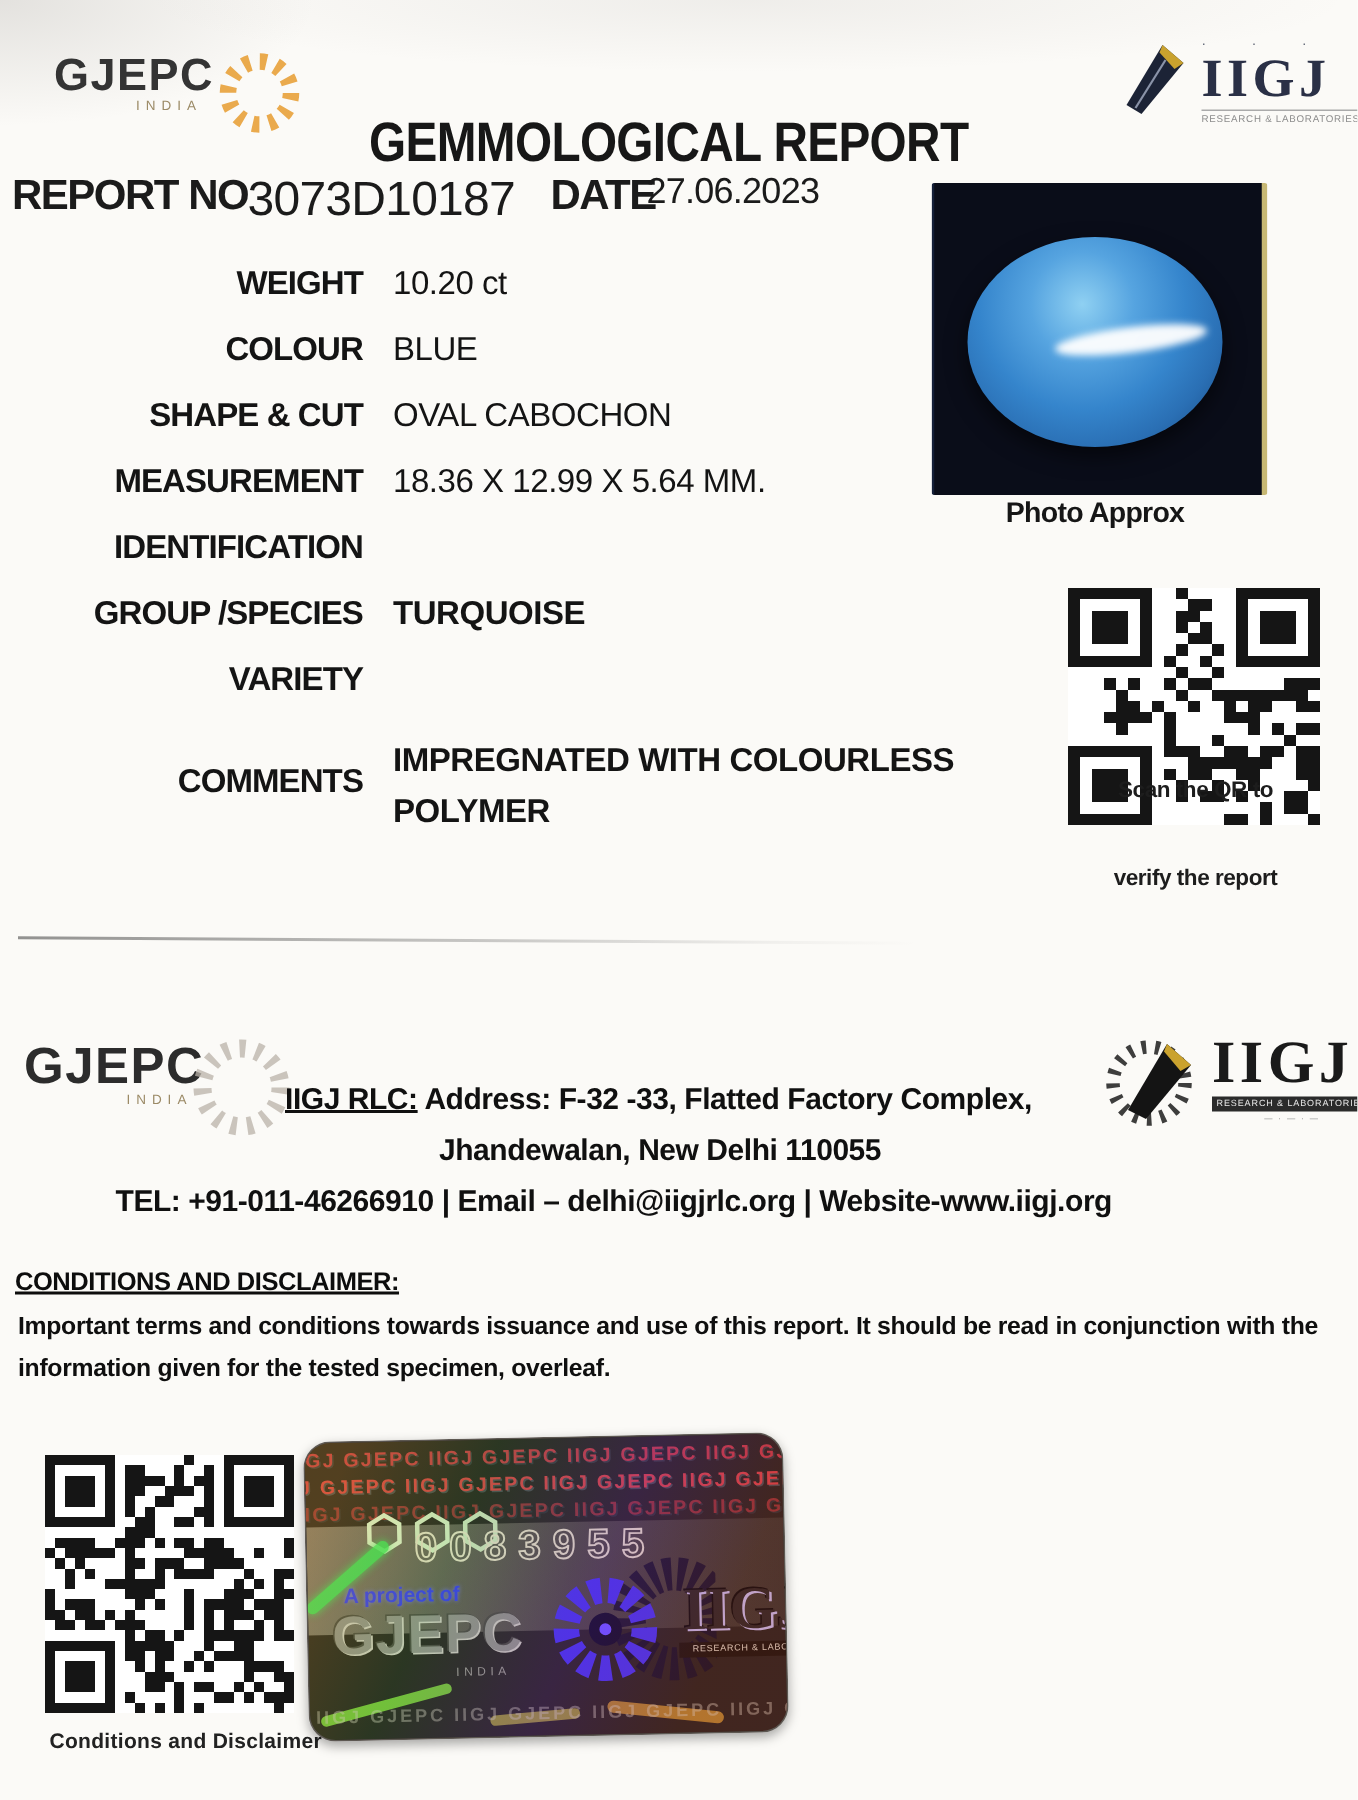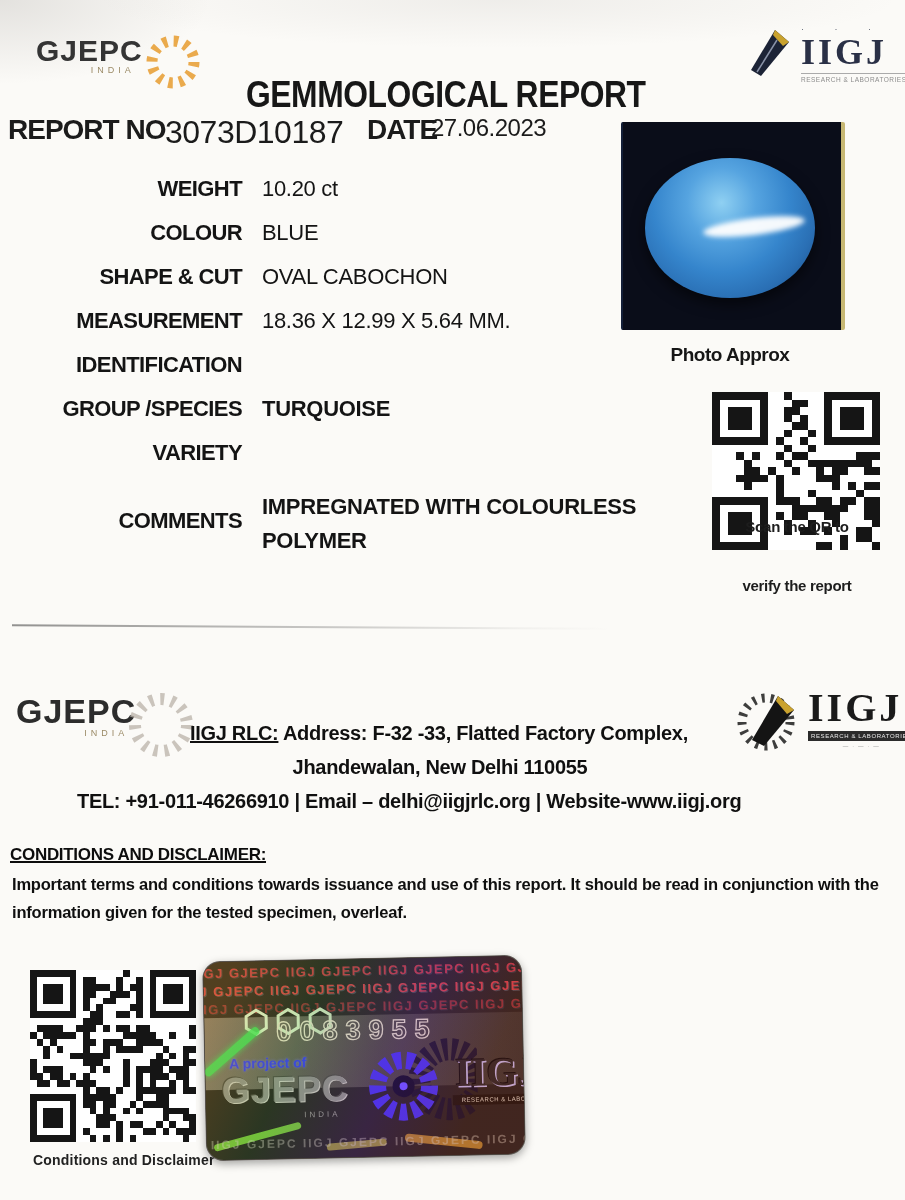--- a/index.html
+++ b/index.html
@@ -34,21 +34,21 @@
   }
   .gem{
     position:absolute;left:22px;top:36px;width:170px;height:140px;border-radius:50%;
     background:radial-gradient(ellipse at 45% 32%, #8fd0f2 0%, #56a4e0 26%, #3585cc 52%, #2a6fb4 72%, #1d548f 90%, #163f6d 100%);
     box-shadow:0 6px 14px rgba(0,0,0,.55);
   }
   .gem-highlight{
     position:absolute;left:58px;top:60px;width:102px;height:17px;border-radius:50%;
     background:#fff;filter:blur(2.5px);transform:rotate(-7deg);opacity:.95;
   }
-  .photo-caption{left:621px;top:332px;width:218px;text-align:center;font-size:19px;font-weight:700;letter-spacing:-.5px;color:#161616;margin-top:12px;}
+  .photo-caption{left:621px;top:332px;width:218px;text-align:center;font-size:19px;font-weight:700;letter-spacing:-.5px;color:#161616;}
   
   .fields{left:0;top:167px;width:690px;}
   .frow{display:flex;align-items:center;min-height:44px;}
   .flabel{width:242px;text-align:right;padding-right:0;font-size:22px;font-weight:700;letter-spacing:-.6px;line-height:44px;color:#141414;white-space:nowrap;}
   .fvalue{margin-left:20px;font-size:22px;font-weight:500;letter-spacing:-.3px;line-height:44px;color:#141414;max-width:395px;}
   .frow.wrap .fvalue{line-height:1.55;padding-top:7px;}
   .vbold{font-weight:700;}
   
   .qr{background:#fff;}
   .qr svg{width:100%;height:100%;shape-rendering:crispEdges;}

